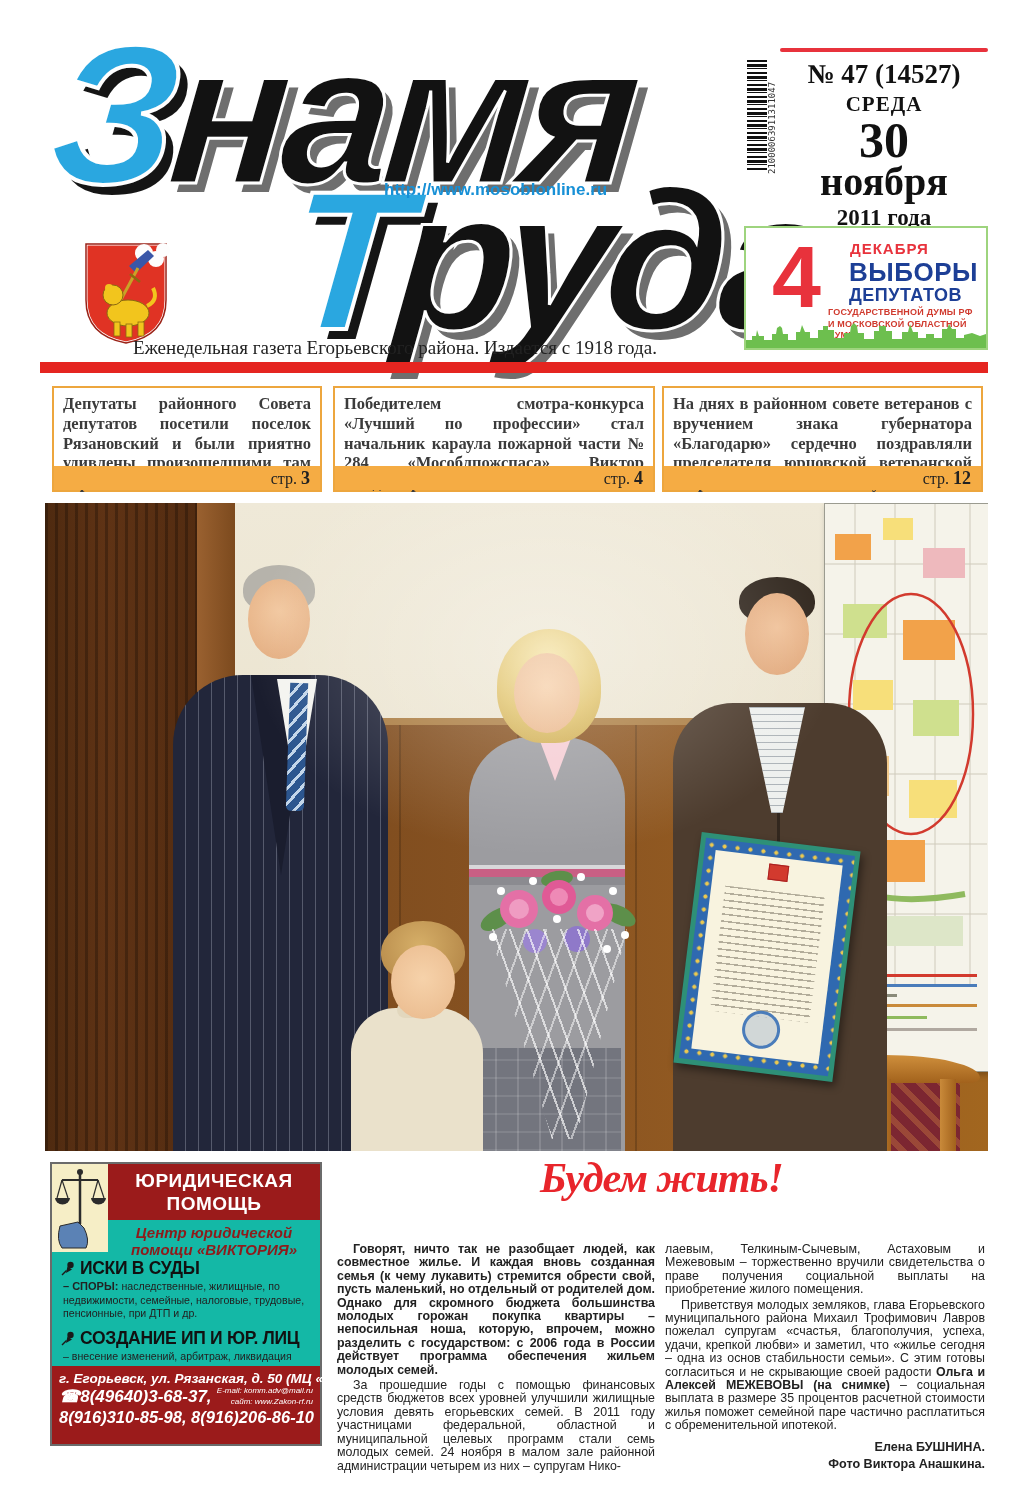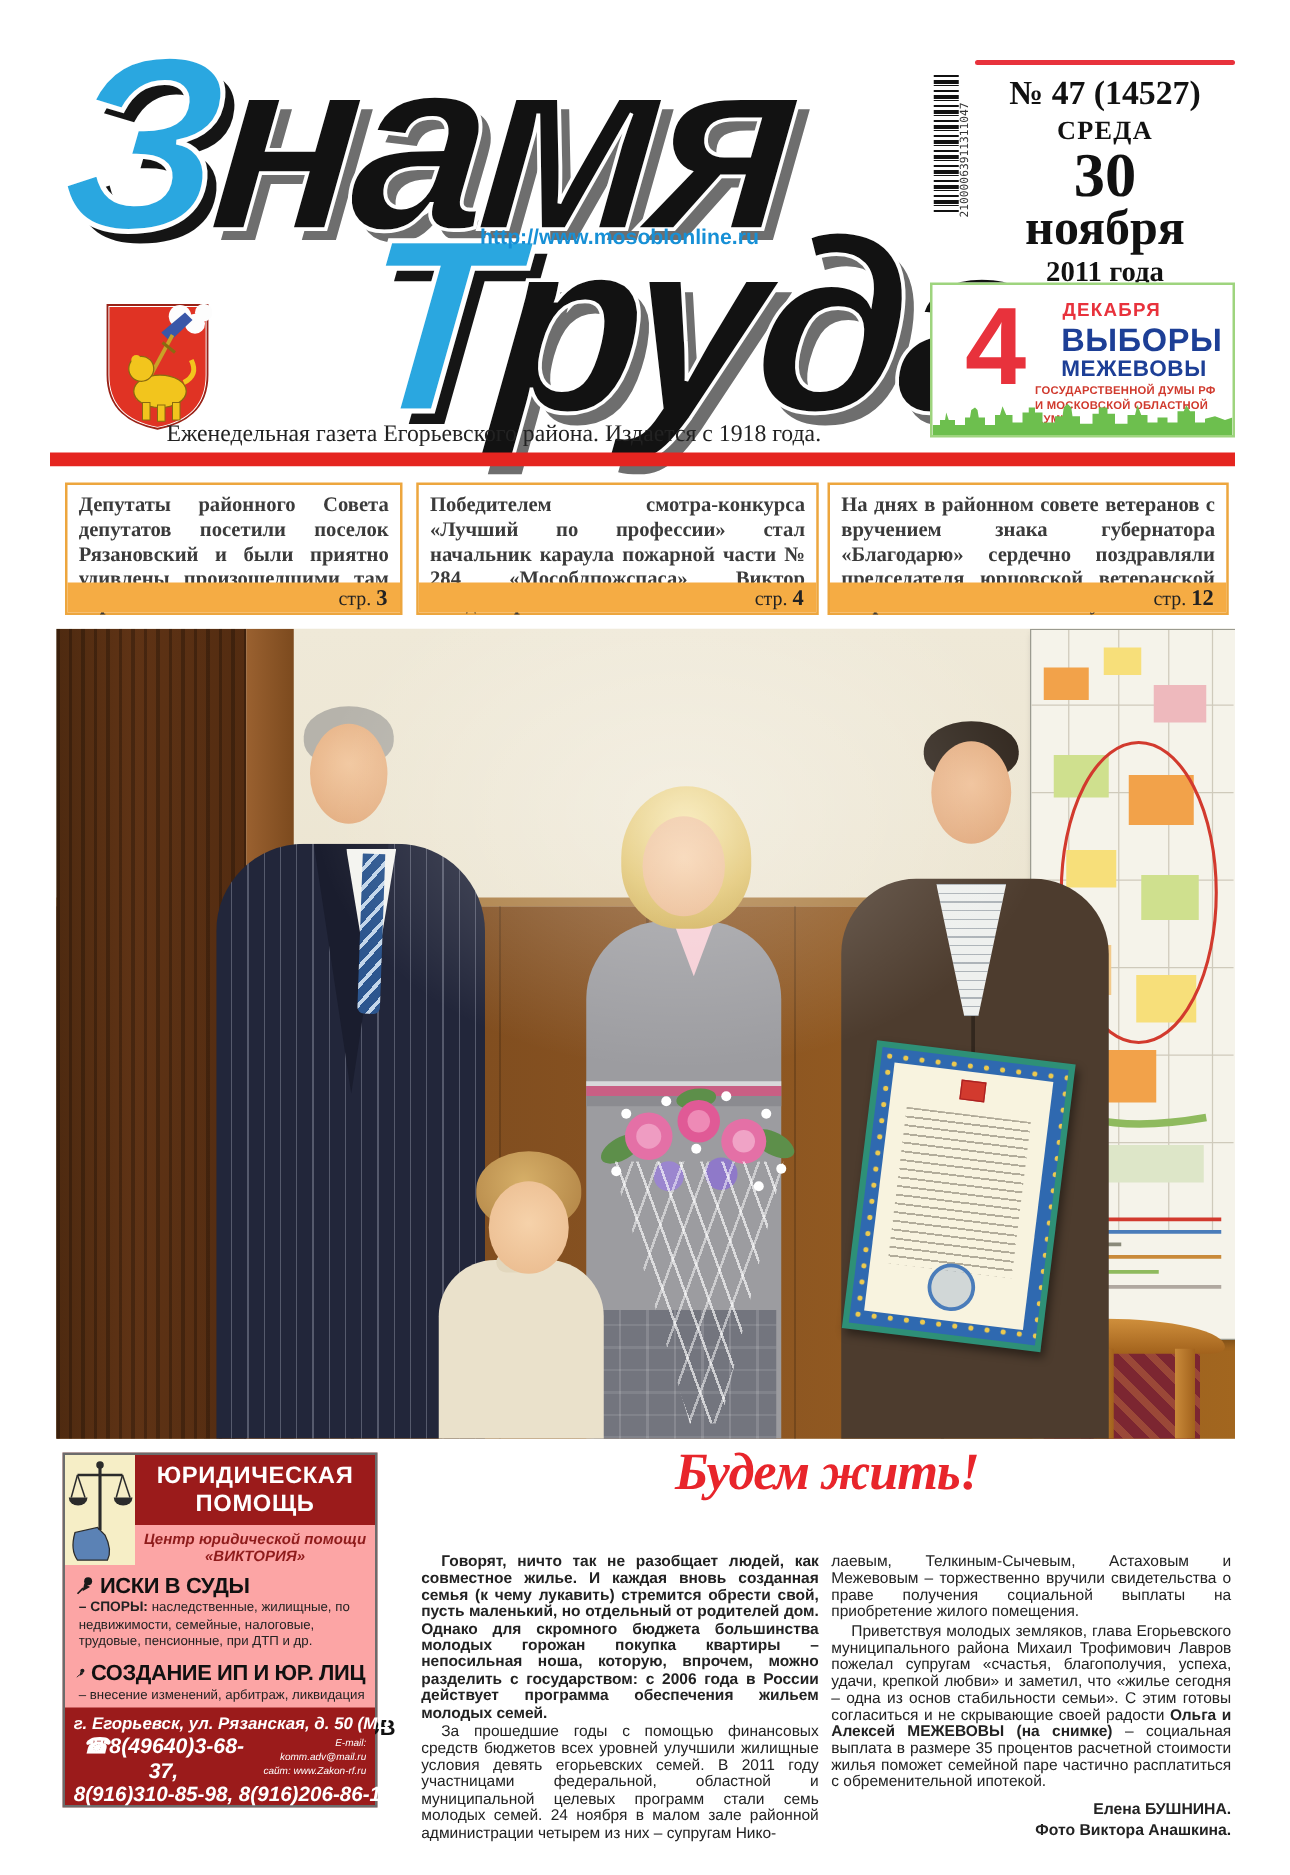--- a/index.html
+++ b/index.html
@@ -162,28 +162,28 @@
     background:linear-gradient(180deg,rgba(238,192,226,.95),rgba(222,168,213,.88));
     clip-path:polygon(4% 0,96% 0,62% 100%,46% 100%);
     background-image:repeating-linear-gradient(70deg,rgba(255,255,255,.65) 0 2px,
     transparent 2px 16px),repeating-linear-gradient(-70deg,rgba(255,255,255,.5) 0 2px,
     transparent 2px 19px);}
   #ph-light{left:0;top:0;right:0;bottom:0;background:
     radial-gradient(ellipse 420px 300px at 53% 22%,rgba(255,255,255,.32),
     rgba(255,255,255,0) 70%);}
 
   
-  #ad{left:50px;top:1162px;width:252px;height:284px;background:#fca5a5;
+  #ad{left:50px;top:1162px;width:272px;height:284px;background:#14b8a6;
       border:2px solid #6b6b6b;box-sizing:border-box;}
   #ad-icon{position:absolute;left:0;top:0;width:56px;height:88px;background:#f6eec6;}
   #ad-head{position:absolute;left:56px;top:0;right:0;height:56px;background:#9b1b1b;
       color:#fff;text-align:center;font-weight:900;font-size:19px;line-height:1.2;
       padding-top:6px;box-sizing:border-box;letter-spacing:.5px;}
   #ad-sub{position:absolute;left:58px;top:60px;right:2px;text-align:center;
-      color:#8e1b1b;font-style:italic;font-weight:bold;font-size:12px;}
+      color:#8e1b1b;font-style:italic;font-weight:bold;font-size:15px;}
   #ad-items{position:absolute;left:9px;top:94px;right:8px;}
   .ad-item{margin-bottom:8px;}
   .ad-item .hrow{display:flex;align-items:center;gap:4px;}
   .ad-item h3{margin:0;font-size:17.5px;font-weight:900;color:#111;
       letter-spacing:-.3px;white-space:nowrap;}
   .ad-item .det{font-size:10.6px;color:#222;line-height:1.25;margin:1px 0 0 2px;}
   .ad-item .det b{font-size:11px;}
   #ad-foot{position:absolute;left:0;right:0;bottom:0;height:78px;background:#9b1b1b;
       color:#fff;padding:5px 7px;box-sizing:border-box;font-style:italic;}
   #ad-foot .addr{font-weight:bold;font-size:13.5px;white-space:nowrap;}
@@ -243,21 +243,21 @@
   <div class="yr">2011 года</div>
   <div class="red-rule"></div>
 </div>
 <div class="abs" id="barcode"></div>
 <div class="abs" id="barcode-num">21000063911311047</div>
 
 <div class="abs" id="election">
   <div class="big4">4</div>
   <div class="dec">ДЕКАБРЯ</div>
   <div class="vyb">ВЫБОРЫ</div>
-  <div class="dep">МЕЖЕВОВЫ</div>
+  <div class="dep">ДЕПУТАТОВ</div>
   <div class="subs">
     <div>ГОСУДАРСТВЕННОЙ ДУМЫ РФ</div>
     <div>И МОСКОВСКОЙ ОБЛАСТНОЙ ДУМЫ</div>
   </div>
   <svg id="skyline" viewBox="0 0 240 32" preserveAspectRatio="none">
     <path fill="#6dbf4e" d="M0,32 L0,24 L6,24 L6,20 L10,20 L11,14 L13,20 L18,20 L18,24 L26,24 L26,18 L30,18 L31,12 L34,10 L36,12 L37,18 L42,18 L42,24 L50,24 L50,16 L54,16 L56,9 L59,16 L64,16 L64,22 L72,22 L72,14 L77,14 L77,10 L82,10 L82,14 L88,14 L88,22 L98,22 L98,17 L104,17 L105,10 L108,7 L111,10 L112,17 L118,17 L118,23 L128,23 L128,15 L133,15 L133,10 L140,10 L140,15 L146,15 L146,23 L156,23 L156,16 L162,16 L164,8 L167,16 L172,16 L172,22 L180,22 L180,18 L188,18 L188,22 L196,22 L196,13 L201,13 L203,8 L206,13 L210,13 L210,22 L218,22 L218,19 L226,17 L234,20 L240,18 L240,32 Z"></path>
   </svg>
 </div>
 
 <div class="teaser" id="teaser1">

